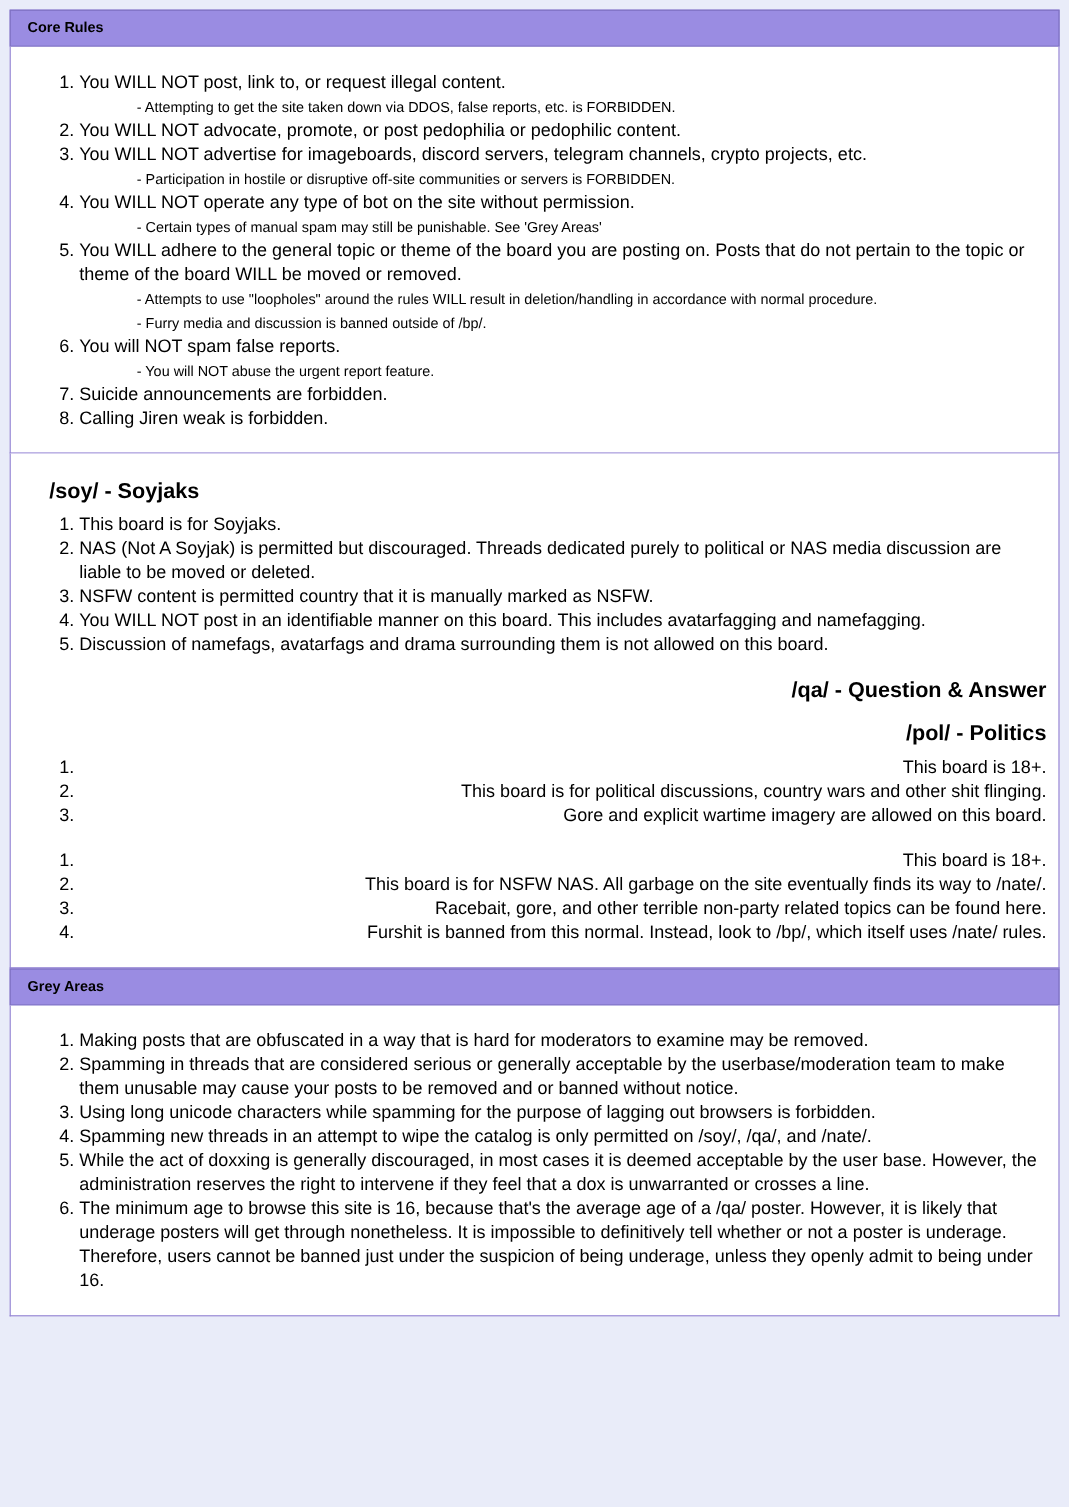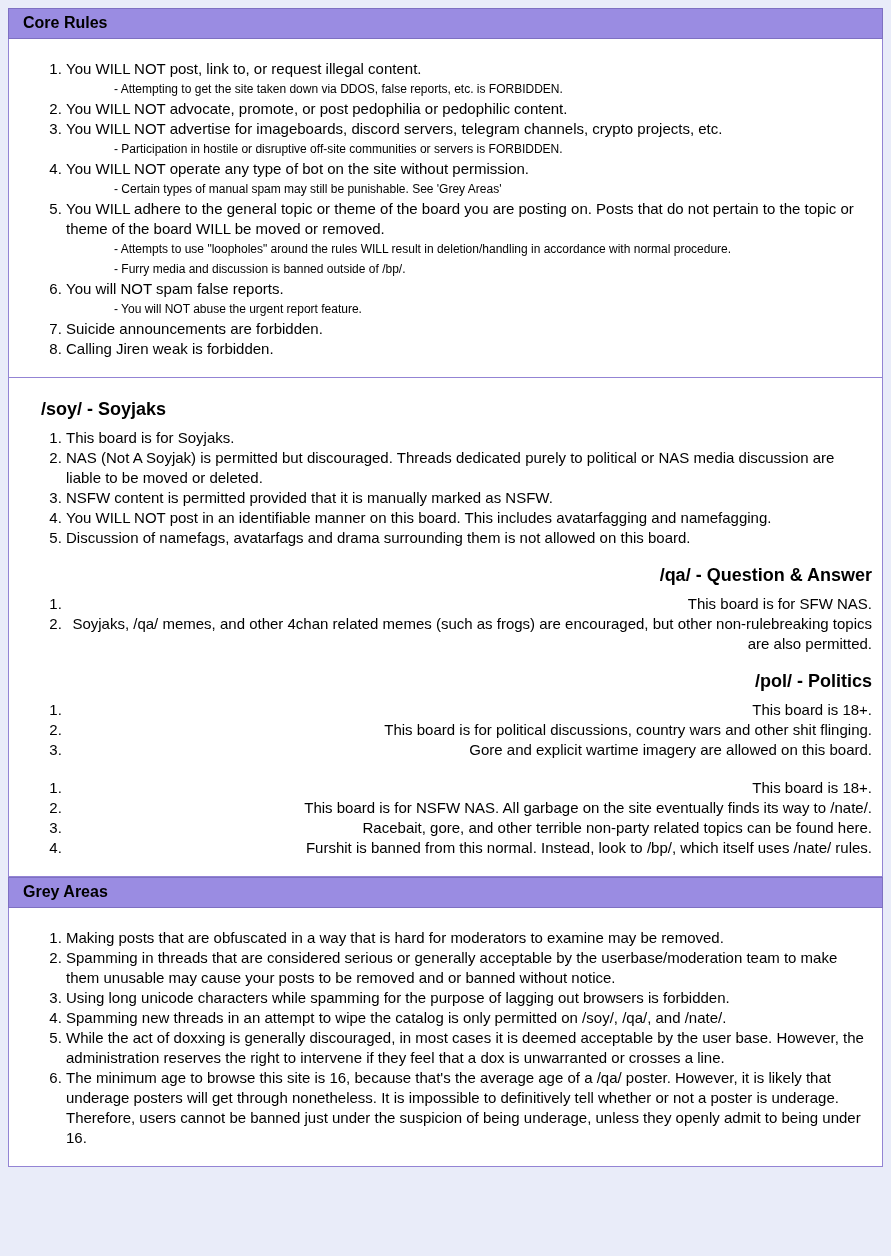--- a/index.html
+++ b/index.html
@@ -21,21 +21,21 @@
     width: 891px;
     padding: 8px;
     margin: 0;
   }
   .rules-section { margin: 0; }
   .section-header {
     background: var(--header-bg);
     border: 1px solid var(--header-border);
     padding: 4px 14px 5px 14px;
     font-weight: bold;
-    font-size: 16px;
+    font-size: 12px;
     line-height: 20px;
     color: #000;
   }
   .section-body {
     background: var(--panel-bg);
     border: 1px solid var(--panel-border);
     border-top: none;
     padding: 12px 10px 14px 10px;
   }
   .group { margin: 0; }
@@ -80,31 +80,27 @@
         </div>
       </div>
     </section>
     <section class="rules-section">
       <div class="section-body">
         <div class="group">
           <h3 class="group-heading">/soy/ - Soyjaks</h3>
           <ol class="rules-list">
             <li class="rule-item">This board is for Soyjaks.</li>
             <li class="rule-item">NAS (Not A Soyjak) is permitted but discouraged. Threads dedicated purely to political or NAS media discussion are liable to be moved or deleted.</li>
-            <li class="rule-item">NSFW content is permitted provided that it is manually marked as NSFW.</li>
+            <li class="rule-item">NSFW content is permitted country that it is manually marked as NSFW.</li>
             <li class="rule-item">You WILL NOT post in an identifiable manner on this board. This includes avatarfagging and namefagging.</li>
             <li class="rule-item">Discussion of namefags, avatarfags and drama surrounding them is not allowed on this board.</li>
           </ol>
         </div>
         <div class="group">
           <h3 class="group-heading">/qa/ - Question &amp; Answer</h3>
-          <ol class="rules-list">
-            <li class="rule-item">This board is for SFW NAS.</li>
-            <li class="rule-item">Soyjaks, /qa/ memes, and other 4chan related memes (such as frogs) are encouraged, but other non-rulebreaking topics are also permitted.</li>
-          </ol>
         </div>
         <div class="group">
           <h3 class="group-heading">/pol/ - Politics</h3>
           <ol class="rules-list">
             <li class="rule-item">This board is 18+.</li>
             <li class="rule-item">This board is for political discussions, country wars and other shit flinging.</li>
             <li class="rule-item">Gore and explicit wartime imagery are allowed on this board.</li>
           </ol>
         </div>
         <div class="group">

